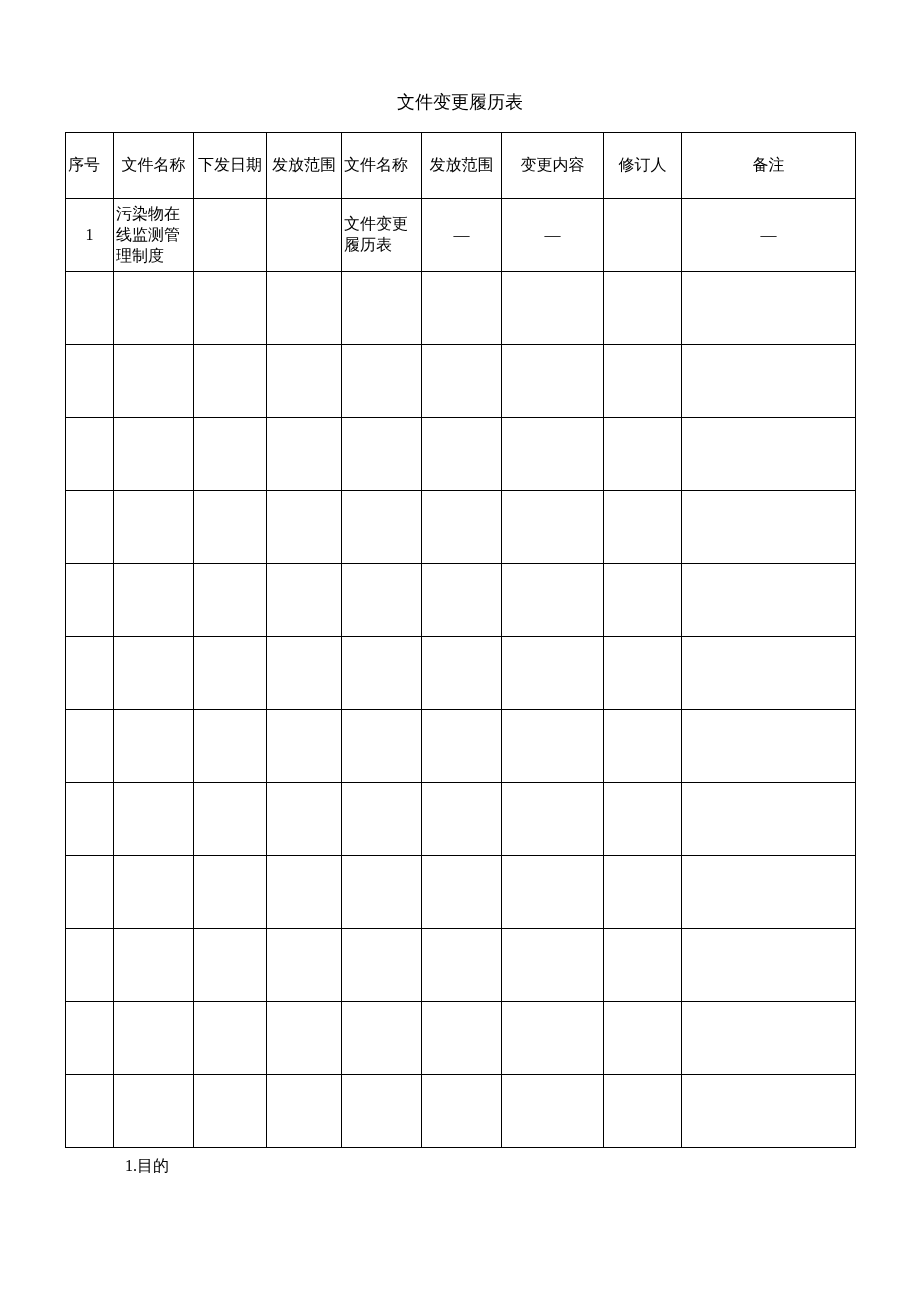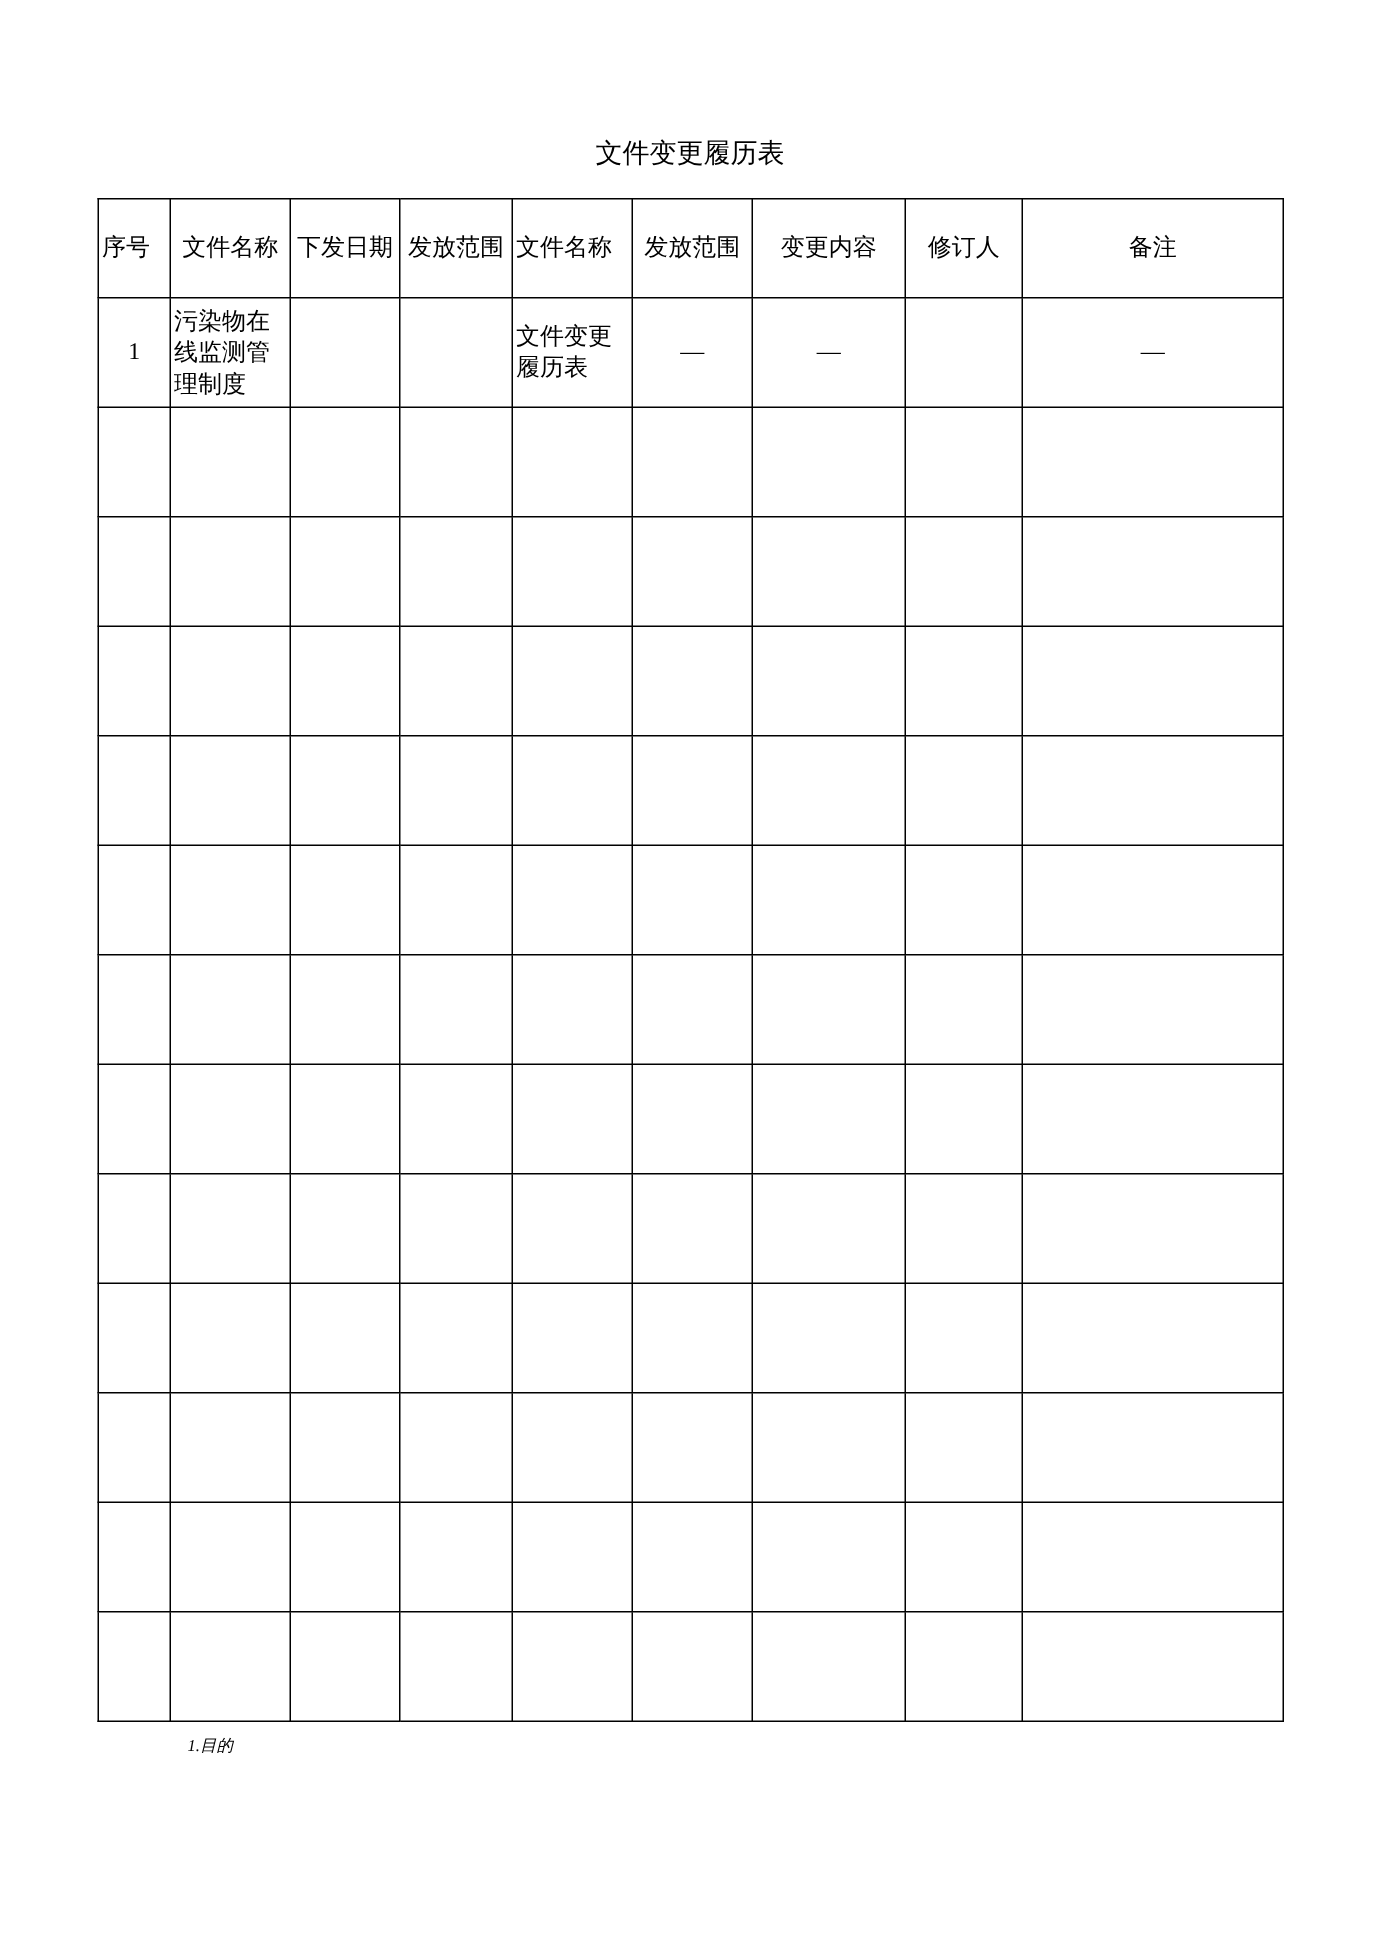--- a/index.html
+++ b/index.html
@@ -60,26 +60,25 @@
     }
     .left-align {
       text-align: left;
       padding-left: 2px;
       font-family: Liberation Serif, serif;
     }
     .center-align {
       text-align: center;
     }
     .footer-note {
-      font-size: 11px;
+      font-size: 16px;
       color: #000;
       margin-top: 8px;
       margin-left: 60px;
       font-family: "SimSun", "宋体", serif;
-      font-style: italic;
     }
   </style>
 </head>
 <body>
 
 <div class="page">
   <div class="title">文件变更履历表</div>
 
   <table>
     <colgroup>

